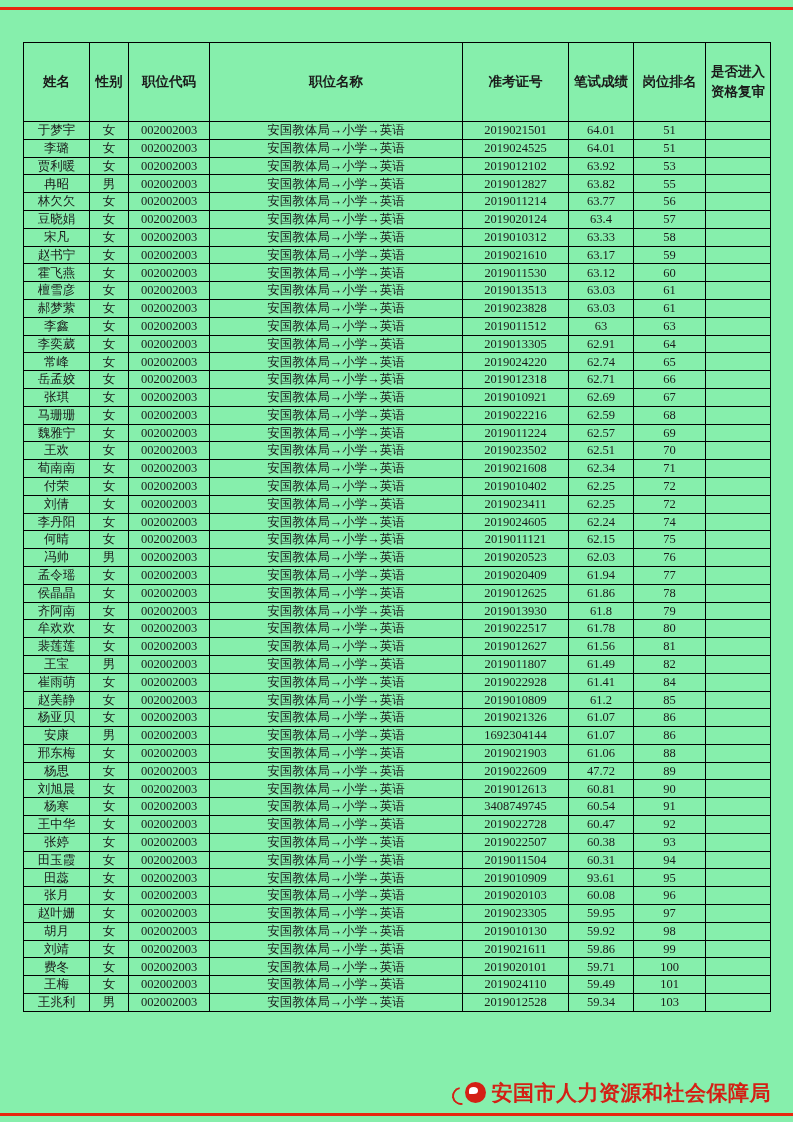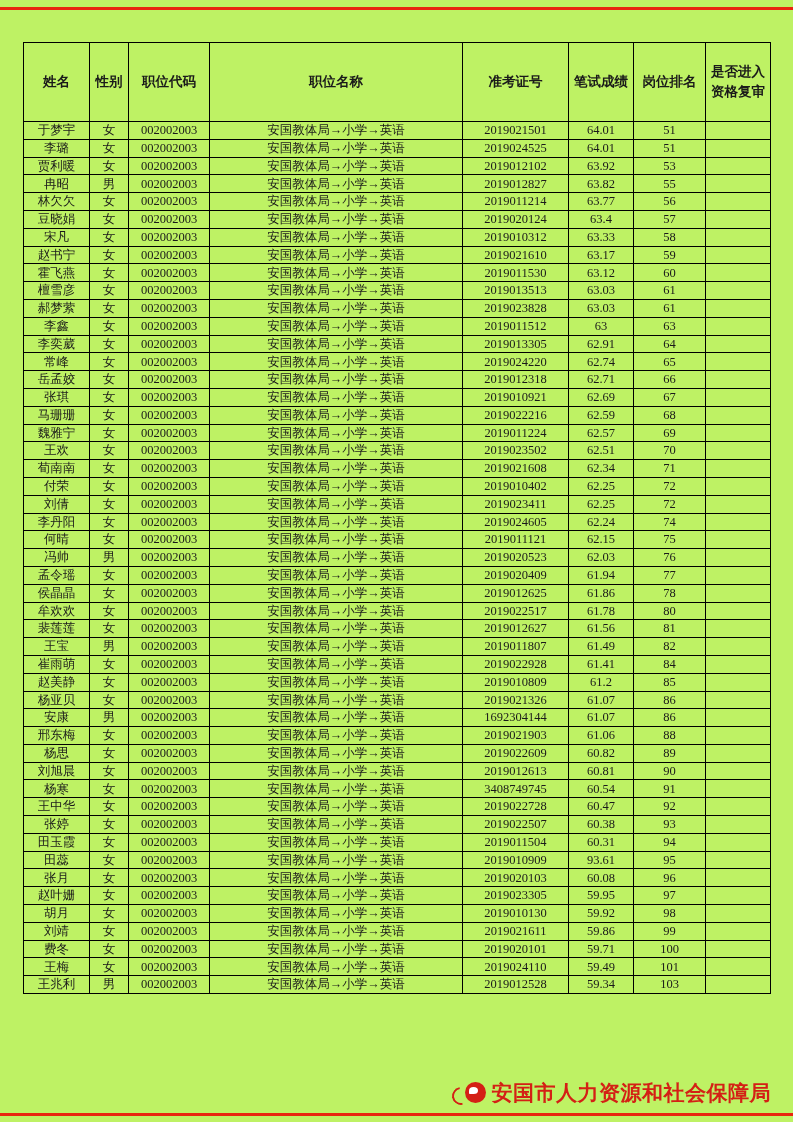--- a/index.html
+++ b/index.html
@@ -1,19 +1,19 @@
 <!DOCTYPE html>
 <html><head>
 <meta charset="utf-8">
 <style>
   html,body{margin:0;padding:0;background:#ffffff;}
   .page{
     position:relative;
     width:793px;height:1122px;
-    background:#bef264;
+    background:#86efac;
     font-family:"Liberation Serif","DejaVu Serif",serif;
     color:#1a1a1a;
     overflow:hidden;
   }
   .top-rule{
     position:absolute;left:0;top:7px;width:793px;height:3px;
     background:#e8250f;
   }
   .bottom-rule{
     position:absolute;left:0;top:1113px;width:793px;height:3px;
@@ -375,20 +375,30 @@
           <td>侯晶晶</td>
           <td>女</td>
           <td>002002003</td>
           <td>安国教体局→小学→英语</td>
           <td>2019012625</td>
           <td>61.86</td>
           <td>78</td>
           <td></td>
         </tr>
         <tr>
+          <td>齐阿南</td>
+          <td>女</td>
+          <td>002002003</td>
+          <td>安国教体局→小学→英语</td>
+          <td>2019013930</td>
+          <td>61.8</td>
+          <td>79</td>
+          <td></td>
+        </tr>
+        <tr>
           <td>牟欢欢</td>
           <td>女</td>
           <td>002002003</td>
           <td>安国教体局→小学→英语</td>
           <td>2019022517</td>
           <td>61.78</td>
           <td>80</td>
           <td></td>
         </tr>
         <tr>
@@ -460,21 +470,21 @@
           <td>61.06</td>
           <td>88</td>
           <td></td>
         </tr>
         <tr>
           <td>杨思</td>
           <td>女</td>
           <td>002002003</td>
           <td>安国教体局→小学→英语</td>
           <td>2019022609</td>
-          <td>60.82</td>
+          <td>47.72</td>
           <td>89</td>
           <td></td>
         </tr>
         <tr>
           <td>刘旭晨</td>
           <td>女</td>
           <td>002002003</td>
           <td>安国教体局→小学→英语</td>
           <td>2019012613</td>
           <td>60.81</td>

